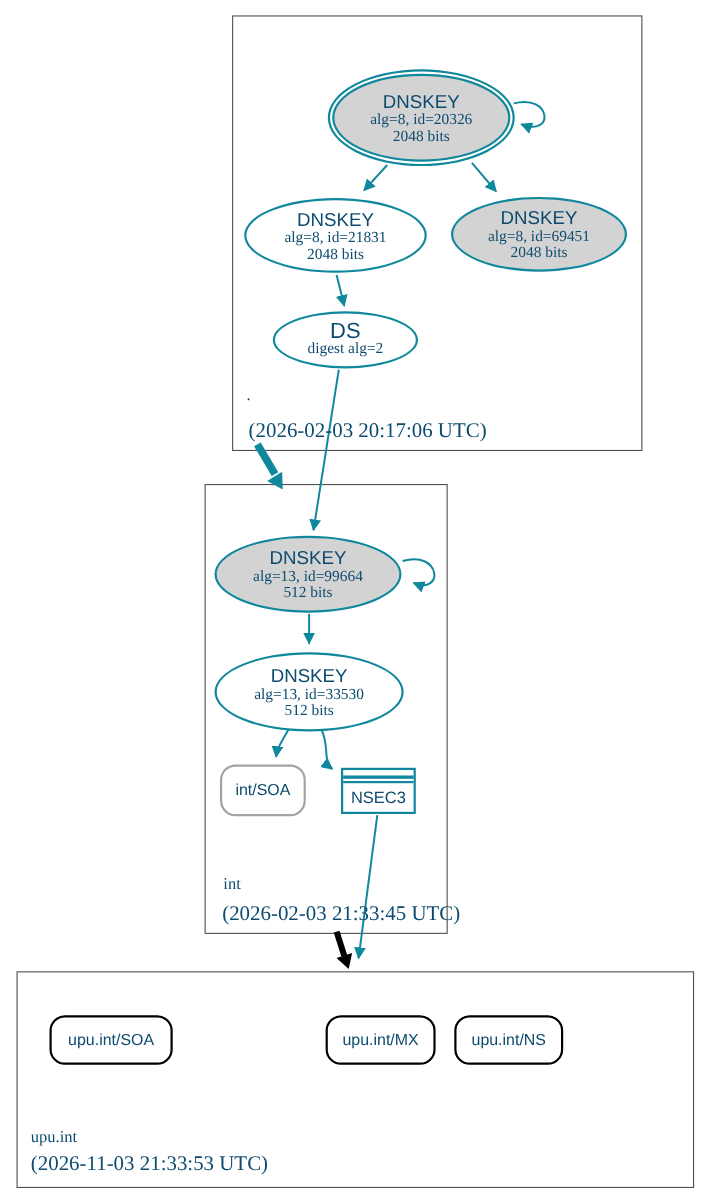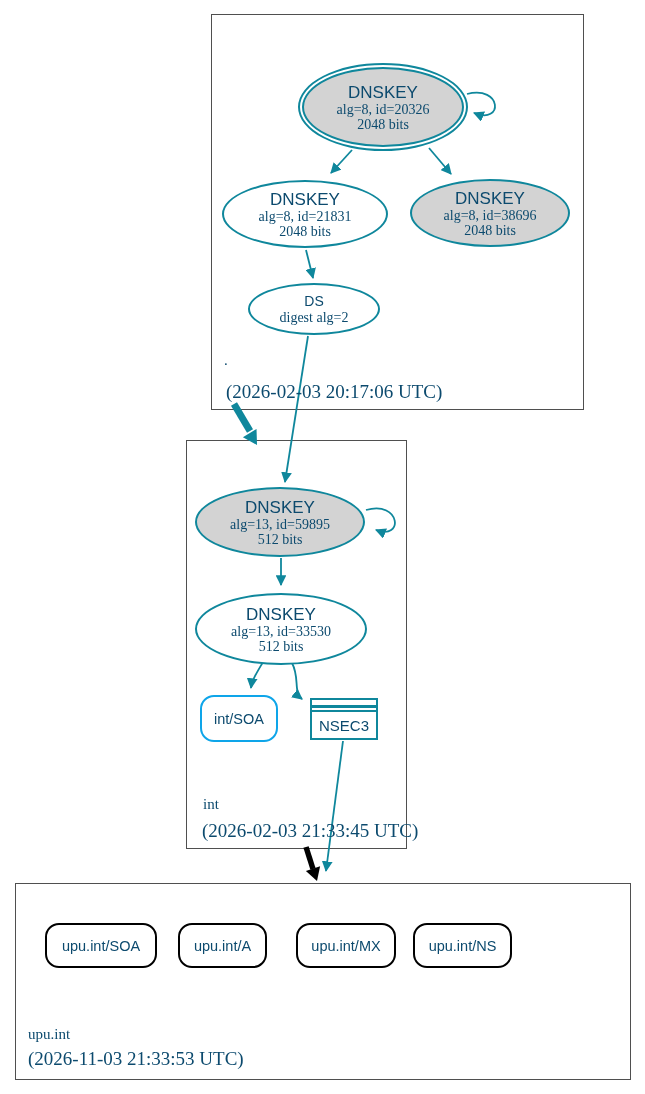--- a/index.html
+++ b/index.html
@@ -12,23 +12,23 @@
   
   .node{position:absolute;z-index:3;box-sizing:border-box;}
   .ellipse{border:2px solid #0f879c;border-radius:50%;display:flex;flex-direction:column;
            align-items:center;justify-content:center;text-align:center;background:#fff;}
   .ellipse.gray{background:#d3d3d3;}
   .dbl{background:#fff;}
   .dbl-inner{position:absolute;left:2px;top:2px;right:2px;bottom:2px;border:2px solid #0f879c;
              border-radius:50%;display:flex;flex-direction:column;align-items:center;
              justify-content:center;text-align:center;background:#d3d3d3;box-sizing:border-box;}
   .ntitle{font-family:"Liberation Sans",sans-serif;font-size:17px;line-height:19px;}
-  .ntitle.small{font-size:14px;line-height:17px;}
+  .ntitle.small{font-size:20px;line-height:17px;}
   .ndetail{font-family:Liberation Serif, serif;font-size:14px;line-height:15px;}
-  .rr{border:2px solid #0ea5e9;border-radius:14px;background:#fff;display:flex;
+  .rr{border:2px solid #a3a3a3;border-radius:14px;background:#fff;display:flex;
       align-items:center;justify-content:center;font-size:14.5px;}
   .rr.black{border-color:#000;margin-left:20px;}
   .nsec3{border:2.5px solid #0f879c;background:#fff;}
   .nsec3 .bar{position:absolute;left:0;right:0;height:2.5px;background:#0f879c;}
   .nsec3 .bar.b1{top:5px;} .nsec3 .bar.b2{top:9.5px;}
   .nsec3 .nsec3-label{position:absolute;left:0;right:0;top:13px;bottom:0;display:flex;
       align-items:center;justify-content:center;font-size:15px;}
   
   .zlabel{position:absolute;z-index:3;font-family:"Liberation Serif",serif;font-size:15px;}
   .zts{position:absolute;z-index:3;font-family:"Liberation Serif",serif;font-size:19px;}
@@ -73,35 +73,35 @@
   </div>
 
   <div class="node ellipse" style="left:222px;top:180px;width:166px;height:68px">
     <div class="ntitle">DNSKEY</div>
     <div class="ndetail">alg=8, id=21831</div>
     <div class="ndetail">2048 bits</div>
   </div>
 
   <div class="node ellipse gray" style="left:410px;top:179px;width:160px;height:68px">
     <div class="ntitle">DNSKEY</div>
-    <div class="ndetail">alg=8, id=38696</div>
+    <div class="ndetail">alg=8, id=69451</div>
     <div class="ndetail">2048 bits</div>
   </div>
 
   <div class="node ellipse" style="left:248px;top:283px;width:132px;height:52px">
     <div class="ntitle small">DS</div>
     <div class="ndetail">digest alg=2</div>
   </div>
 
   <div class="zlabel" style="left:224px;top:352px">.</div>
   <div class="zts" style="left:226px;top:381px">(2026-02-03 20:17:06 UTC)</div>
 
   <div class="node ellipse gray" style="left:195px;top:487px;width:170px;height:70px;border-width:2.5px">
     <div class="ntitle">DNSKEY</div>
-    <div class="ndetail">alg=13, id=59895</div>
+    <div class="ndetail">alg=13, id=99664</div>
     <div class="ndetail">512 bits</div>
   </div>
 
   <div class="node ellipse" style="left:195px;top:593px;width:172px;height:72px">
     <div class="ntitle">DNSKEY</div>
     <div class="ndetail">alg=13, id=33530</div>
     <div class="ndetail">512 bits</div>
   </div>
 
   <div class="node rr" style="left:200px;top:695px;width:78px;height:47px">
@@ -113,23 +113,20 @@
     <div class="bar b2"></div>
     <div class="nsec3-label">NSEC3</div>
   </div>
 
   <div class="zlabel" style="left:203px;top:796px">int</div>
   <div class="zts" style="left:202px;top:820px">(2026-02-03 21:33:45 UTC)</div>
 
   <div class="node rr black" style="left:25px;top:923px;width:112px;height:45px">
     <span>upu.int/SOA</span>
   </div>
-  <div class="node rr black" style="left:158px;top:923px;width:89px;height:45px">
-    <span>upu.int/A</span>
-  </div>
   <div class="node rr black" style="left:276px;top:923px;width:100px;height:45px">
     <span>upu.int/MX</span>
   </div>
   <div class="node rr black" style="left:393px;top:923px;width:99px;height:45px">
     <span>upu.int/NS</span>
   </div>
 
   <div class="zlabel" style="left:28px;top:1026px">upu.int</div>
   <div class="zts" style="left:28px;top:1048px">(2026-11-03 21:33:53 UTC)</div>
 

